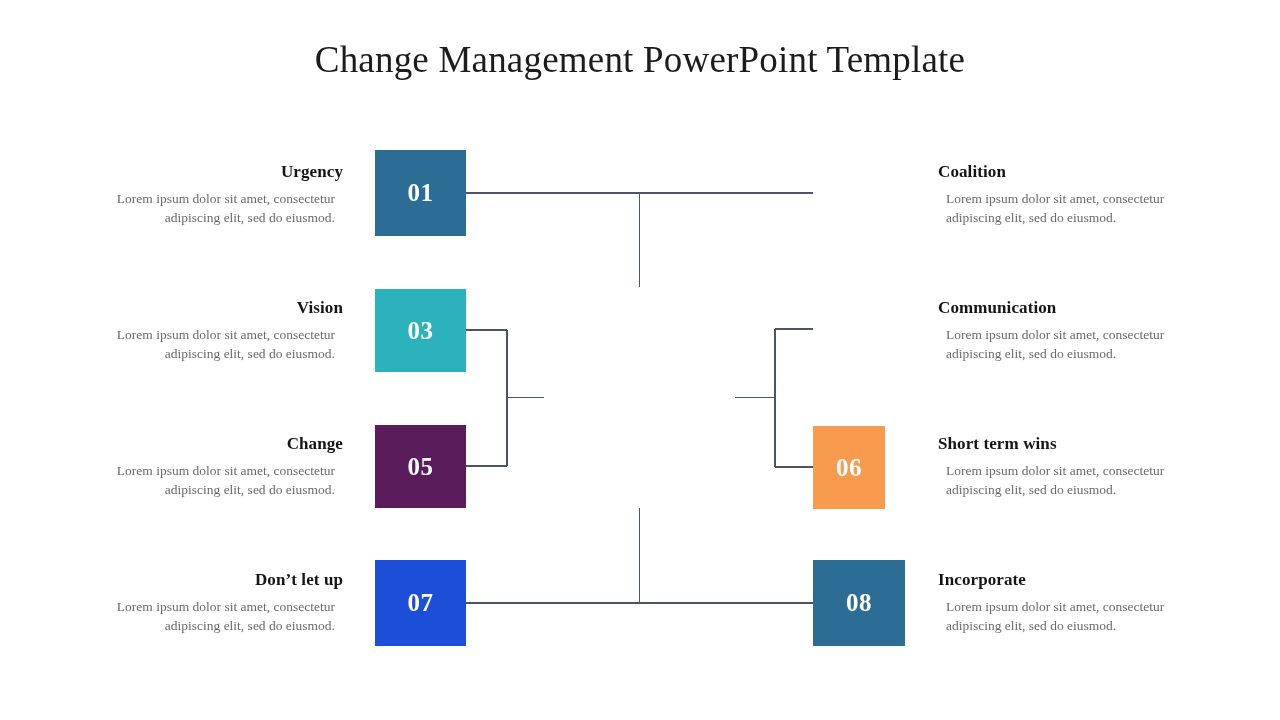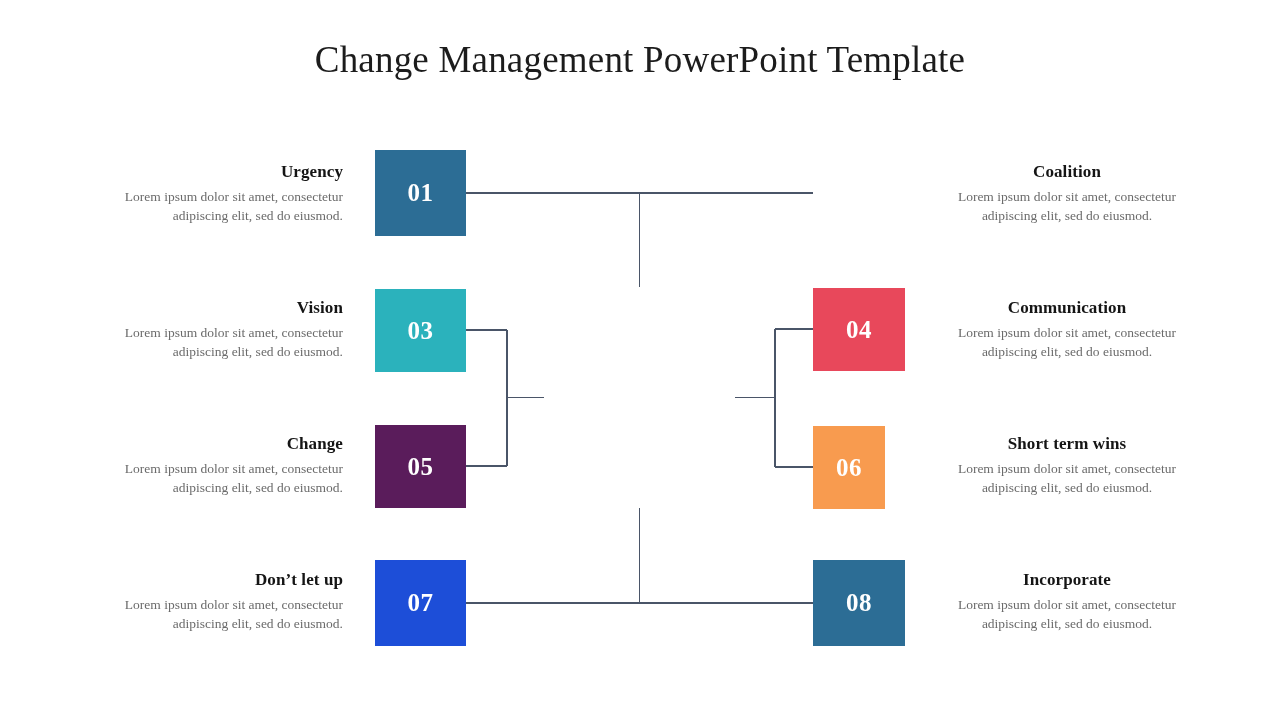--- a/index.html
+++ b/index.html
@@ -78,33 +78,33 @@
     box-sizing: border-box;
     font-family: "Liberation Serif", "DejaVu Serif", serif;
   }
 
   
   .label-block {
     position: absolute;
     width: 258px;
   }
   .label-block.left  { text-align: right; }
-  .label-block.right { text-align: center;  }
+  .label-block.right { text-align: left;  }
   .label-heading {
     font-size: 17px;
     font-weight: bold;
     color: #151515;
     margin: 0 0 6px 0;
     letter-spacing: 0.1px;
   }
   .label-desc {
     font-size: 13.5px;
     line-height: 1.38;
     color: #6b6b6b;
-    margin: 0;
+    margin: 8px;
   }
 </style>
 </head>
 <body style="background: rgb(255, 255, 255);">
 
 <div id="slide-title">Change Management PowerPoint Template</div>
 
 <div id="diagram">
 
   <svg id="connector-layer" viewBox="0 0 1280 720" xmlns="http://www.w3.org/2000/svg">
@@ -126,23 +126,20 @@
       <path d="M639.5 508 V603"></path>
       <path d="M466 603 H813"></path>
     </g>
   </svg>
 
   <div class="num-box" style="left: 375px; top: 150px; width: 91px; height: 86px; background: rgb(44, 109, 149);">
     <span>01</span>
   </div>
   <div class="num-box" style="left: 375px; top: 289px; width: 91px; height: 83px; background: rgb(43, 178, 188);">
     <span>03</span>
-  </div>
-  <div class="num-box" style="left: 813px; top: 288px; width: 92px; height: 83px; background: rgb(232, 72, 91);">
-    <span>04</span>
   </div>
   <div class="num-box" style="left: 375px; top: 425px; width: 91px; height: 83px; background: rgb(90, 28, 91);">
     <span>05</span>
   </div>
   <div class="num-box" style="left: 813px; top: 426px; width: 72px; height: 83px; background: rgb(248, 155, 79);">
     <span>06</span>
   </div>
   <div class="num-box" style="left: 375px; top: 560px; width: 91px; height: 86px; background: #1d4ed8;">
     <span>07</span>
   </div>

